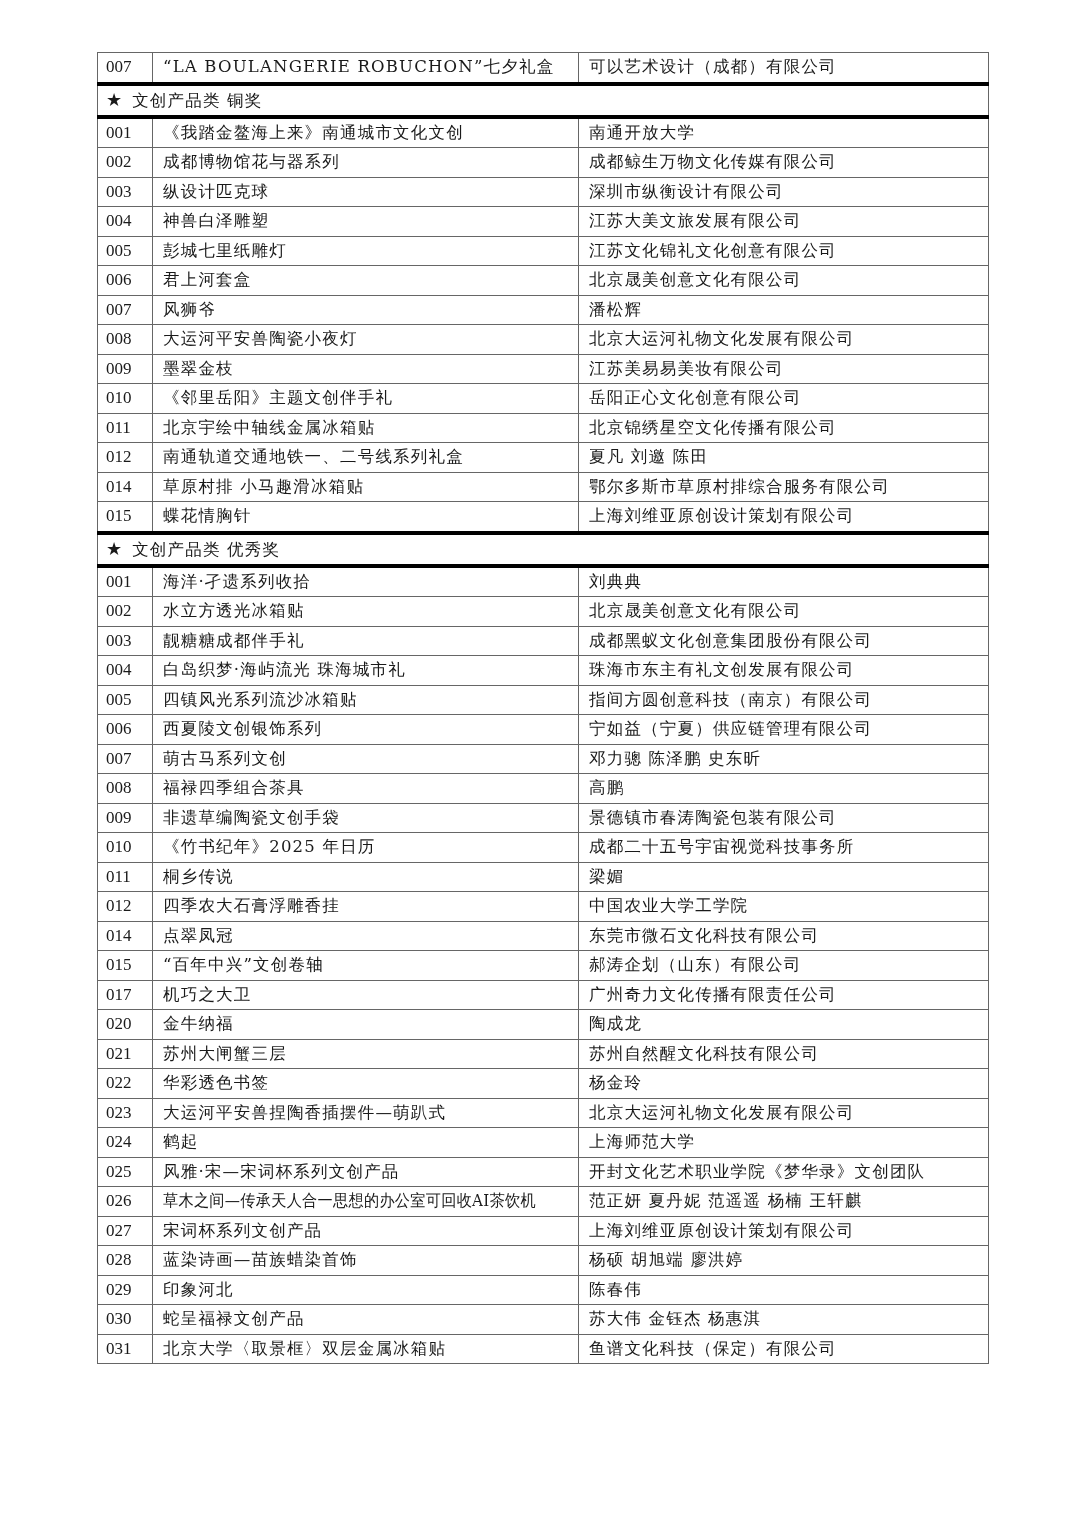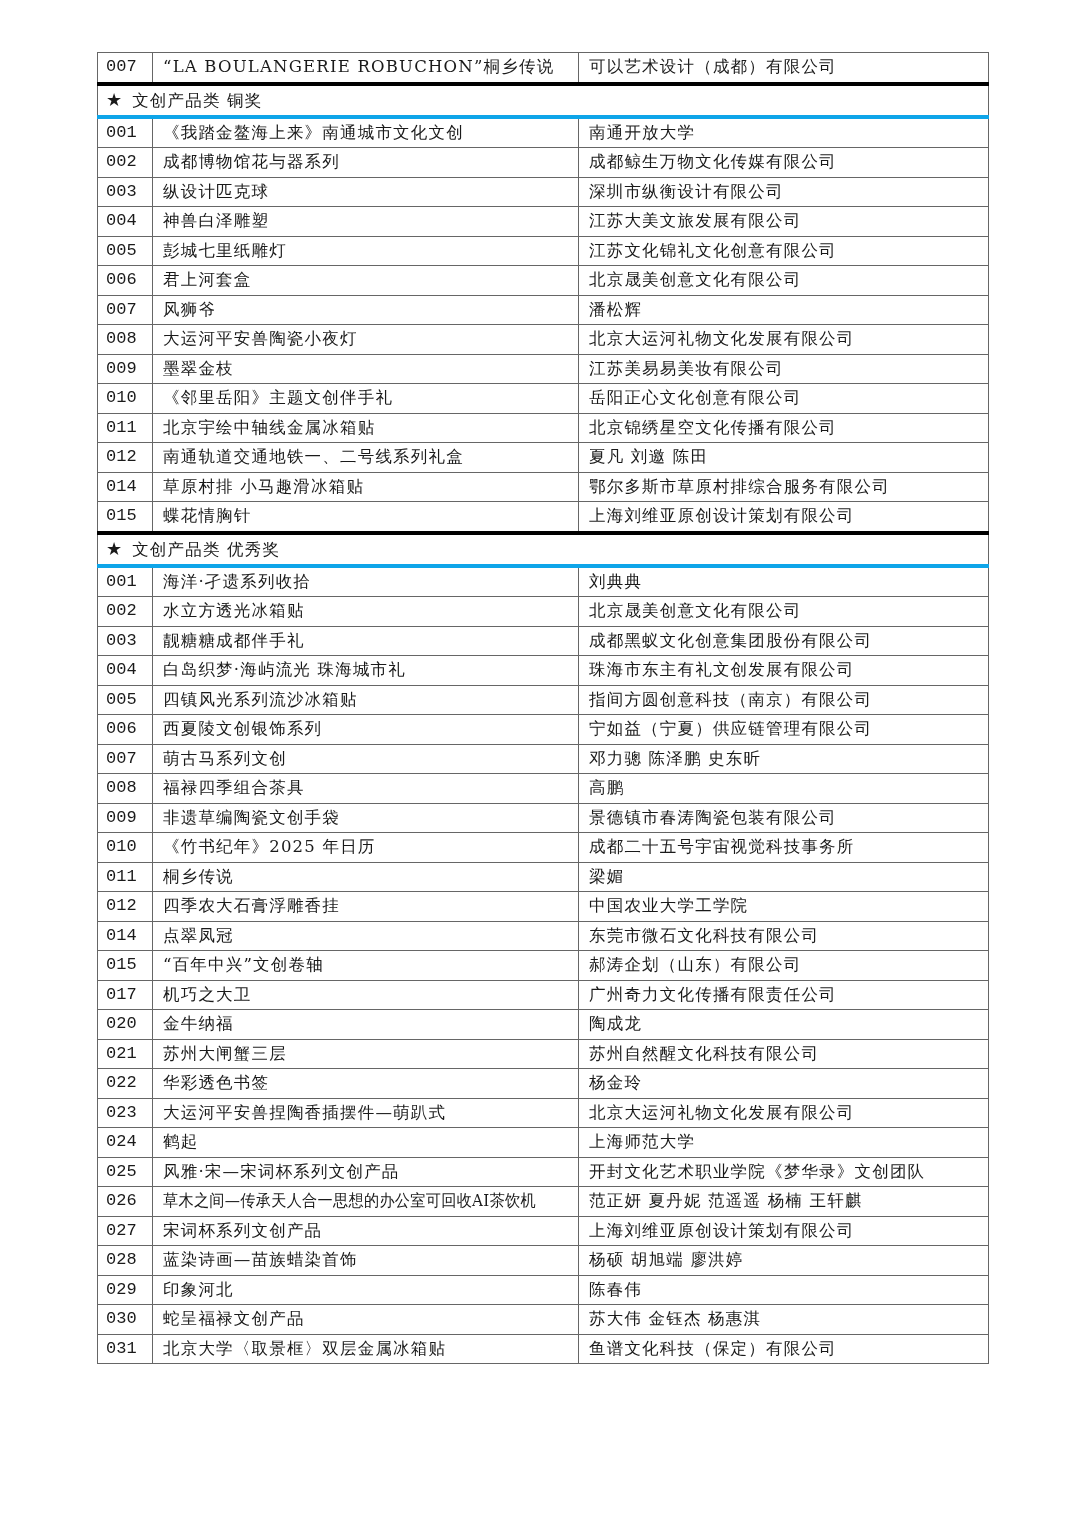--- a/index.html
+++ b/index.html
@@ -34,26 +34,26 @@
       font-size: 16.5px;
       line-height: 28px;
       white-space: nowrap;
       overflow: hidden;
       vertical-align: middle;
       letter-spacing: 1.2px;
     }
     .award-table td.num {
       padding-left: 8px;
       letter-spacing: 0;
-      font-family: Liberation Mono, monospace;
+      font-family: Liberation Serif, serif;
       font-size: 17px;
     }
     .award-table tr.section td {
       border-top: 4px solid #000;
-      border-bottom: 4px solid #0ea5e9;
+      border-bottom: 4px solid #000000;
       height: 24px;
       padding-left: 8px;
     }
     .award-table tr.section .star {
       font-size: 18px;
       margin-right: 10px;
       letter-spacing: 0;
     }
     .condensed {
       display: inline-block;
@@ -67,21 +67,21 @@
 
 <table class="award-table">
   <colgroup>
     <col class="c-num">
     <col class="c-name">
     <col class="c-org">
   </colgroup>
   <tbody id="table-body">
     <tr>
       <td class="num">007</td>
-      <td>“LA BOULANGERIE ROBUCHON”桐乡传说</td>
+      <td>“LA BOULANGERIE ROBUCHON”七夕礼盒</td>
       <td>可以艺术设计（成都）有限公司</td>
     </tr>
   <tr class="section">
         <td colspan="3"><span class="star">★</span><span>文创产品类 铜奖</span></td>
       </tr>
       <tr>
         <td class="num">001</td>
         <td>《我踏金鳌海上来》南通城市文化文创</td>
         <td>南通开放大学</td>
       </tr>

